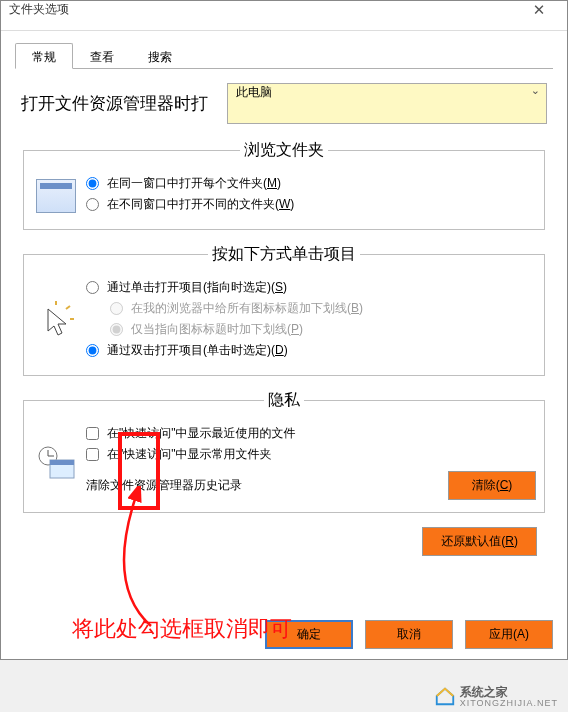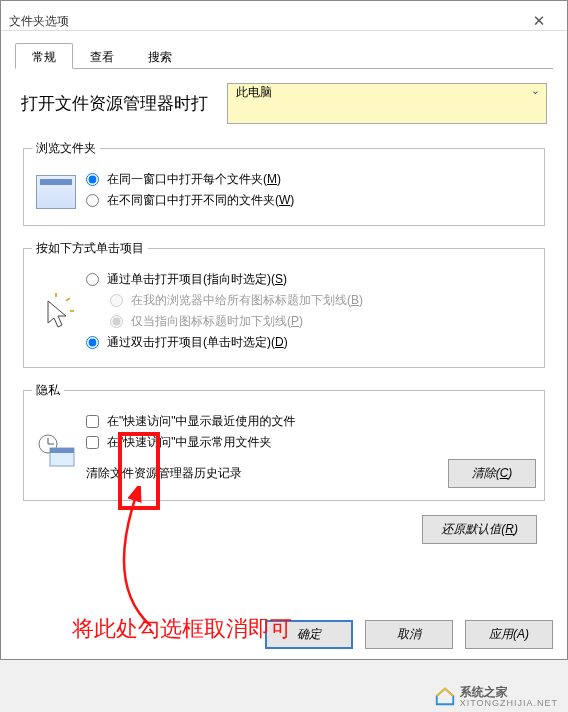--- a/index.html
+++ b/index.html
@@ -1,44 +1,44 @@
 <!DOCTYPE html>
 <html><head>
 <meta charset="utf-8">
 <style>
 * { box-sizing: border-box; margin: 0; padding: 0; font-family: "Microsoft YaHei", "SimSun", sans-serif; font-size: 12px; }
 body { width: 568px; height: 712px; background: #f0f0f0; position: relative; }
 .dialog { width: 568px; height: 660px; background: #fff; border: 1px solid #888; position: relative; }
-.titlebar { height: 30px; display: flex; align-items: flex-end; padding: 0 8px; border-bottom: 1px solid #ddd; }
+.titlebar { height: 30px; display: flex; align-items: flex-start; padding: 0 8px; border-bottom: 1px solid #ddd; }
 .titlebar .title { font-size: 12px; color: #333; }
 .titlebar .close { margin-left: auto; width: 40px; text-align: center; font-size: 15px; color: #555; cursor: pointer; }
 .content { padding: 12px 14px; }
 .tabs { display: flex; border-bottom: 1px solid #b0b0b0; height: 26px; }
 .tab { padding: 5px 16px; border: 1px solid transparent; border-bottom: none; cursor: pointer; font-size: 12px; }
 .tab.active { background: #fff; border: 1px solid #b0b0b0; border-bottom: 1px solid #fff; margin-bottom: -1px; border-radius: 2px 2px 0 0; }
 .pane { padding: 14px 6px; }
 .row1 { display: flex; align-items: center; margin-bottom: 16px; }
 .row1 .label { font-size: 17px; margin-right: 19px; }
 .combo { flex: 1; height: 41px; border: 1px solid #aaa; background: #fef9c3; display: flex; align-items: flex-start; padding: 0 8px; position: relative; }
 .combo .arrow { position: absolute; right: 6px; font-size: 11px; color: #555; }
 fieldset { border: 1px solid #bfbfbf; padding: 10px 8px 12px 8px; margin: 6px 2px 14px 2px; }
-fieldset legend { font-size: 12px; padding: 0 4px; }
+fieldset legend { font-size: 16px; padding: 0 4px; text-align: center; }
 .fs-body { display: flex; align-items: center; }
 .icon-win { width: 40px; height: 34px; margin: 4px 10px 0 4px; border: 1px solid #88a0c0; background: linear-gradient(#e8f0fc, #cfe0f8); position: relative; flex-shrink: 0; }
 .icon-win::after { content: ""; position: absolute; left: 3px; right: 3px; top: 3px; height: 6px; background: #6b8fc8; }
 .opts { flex: 1; }
 .opt { display: flex; align-items: center; margin: 4px 0; font-size: 12px; }
 .opt input[type=radio], .opt input[type=checkbox] { margin-right: 8px; width: 13px; height: 13px; }
 .opt.disabled { color: #9b9b9b; }
 .opt.disabled input { accent-color: #bbb; }
 .underline { text-decoration: underline; }
 .sub { margin-left: 24px; }
 .clear-row { display: flex; align-items: center; margin-top: 8px; }
 .clear-row .txt { font-size: 12px; font-family: Liberation Serif, serif; }
-.btn { border: 1px solid #999; background: #e5e5e5; padding: 5px 18px; font-size: 12px; cursor: pointer; min-width: 88px; text-align: center; font-style: italic; }
+.btn { border: 1px solid #999; background: #f97316; padding: 5px 18px; font-size: 12px; cursor: pointer; min-width: 88px; text-align: center; }
 .restore-row { display: flex; justify-content: flex-end; margin: 8px 10px 0 0; }
 .footer { position: absolute; bottom: 10px; right: 14px; display: flex; gap: 12px; }
 .btn.primary { border: 2px solid #3b7bcc; padding: 4px 24px; }
 .red-box { position: absolute; border: 4px solid #ff1010; width: 42px; height: 78px; left: 118px; top: 432px; pointer-events: none; z-index: 10; }
 .arrow-svg { position: absolute; left: 96px; top: 486px; z-index: 11; pointer-events: none; }
 .annotation { position: absolute; left: 72px; top: 614px; font-size: 22px; color: #ff1010; font-family: "SimSun", serif; }
 .watermark { position: absolute; right: 10px; bottom: 4px; display: flex; align-items: center; font-size: 14px; color: #606060; font-weight: bold; }
 .watermark .logo { width: 22px; height: 22px; margin-right: 4px; }
 .watermark .sub2 { font-size: 9px; color: #888; letter-spacing: 1px; display: block; margin-top: -3px; font-weight: normal; }
 .icon-click { width: 40px; height: 40px; margin: 4px 10px 0 4px; flex-shrink: 0; position: relative; }

